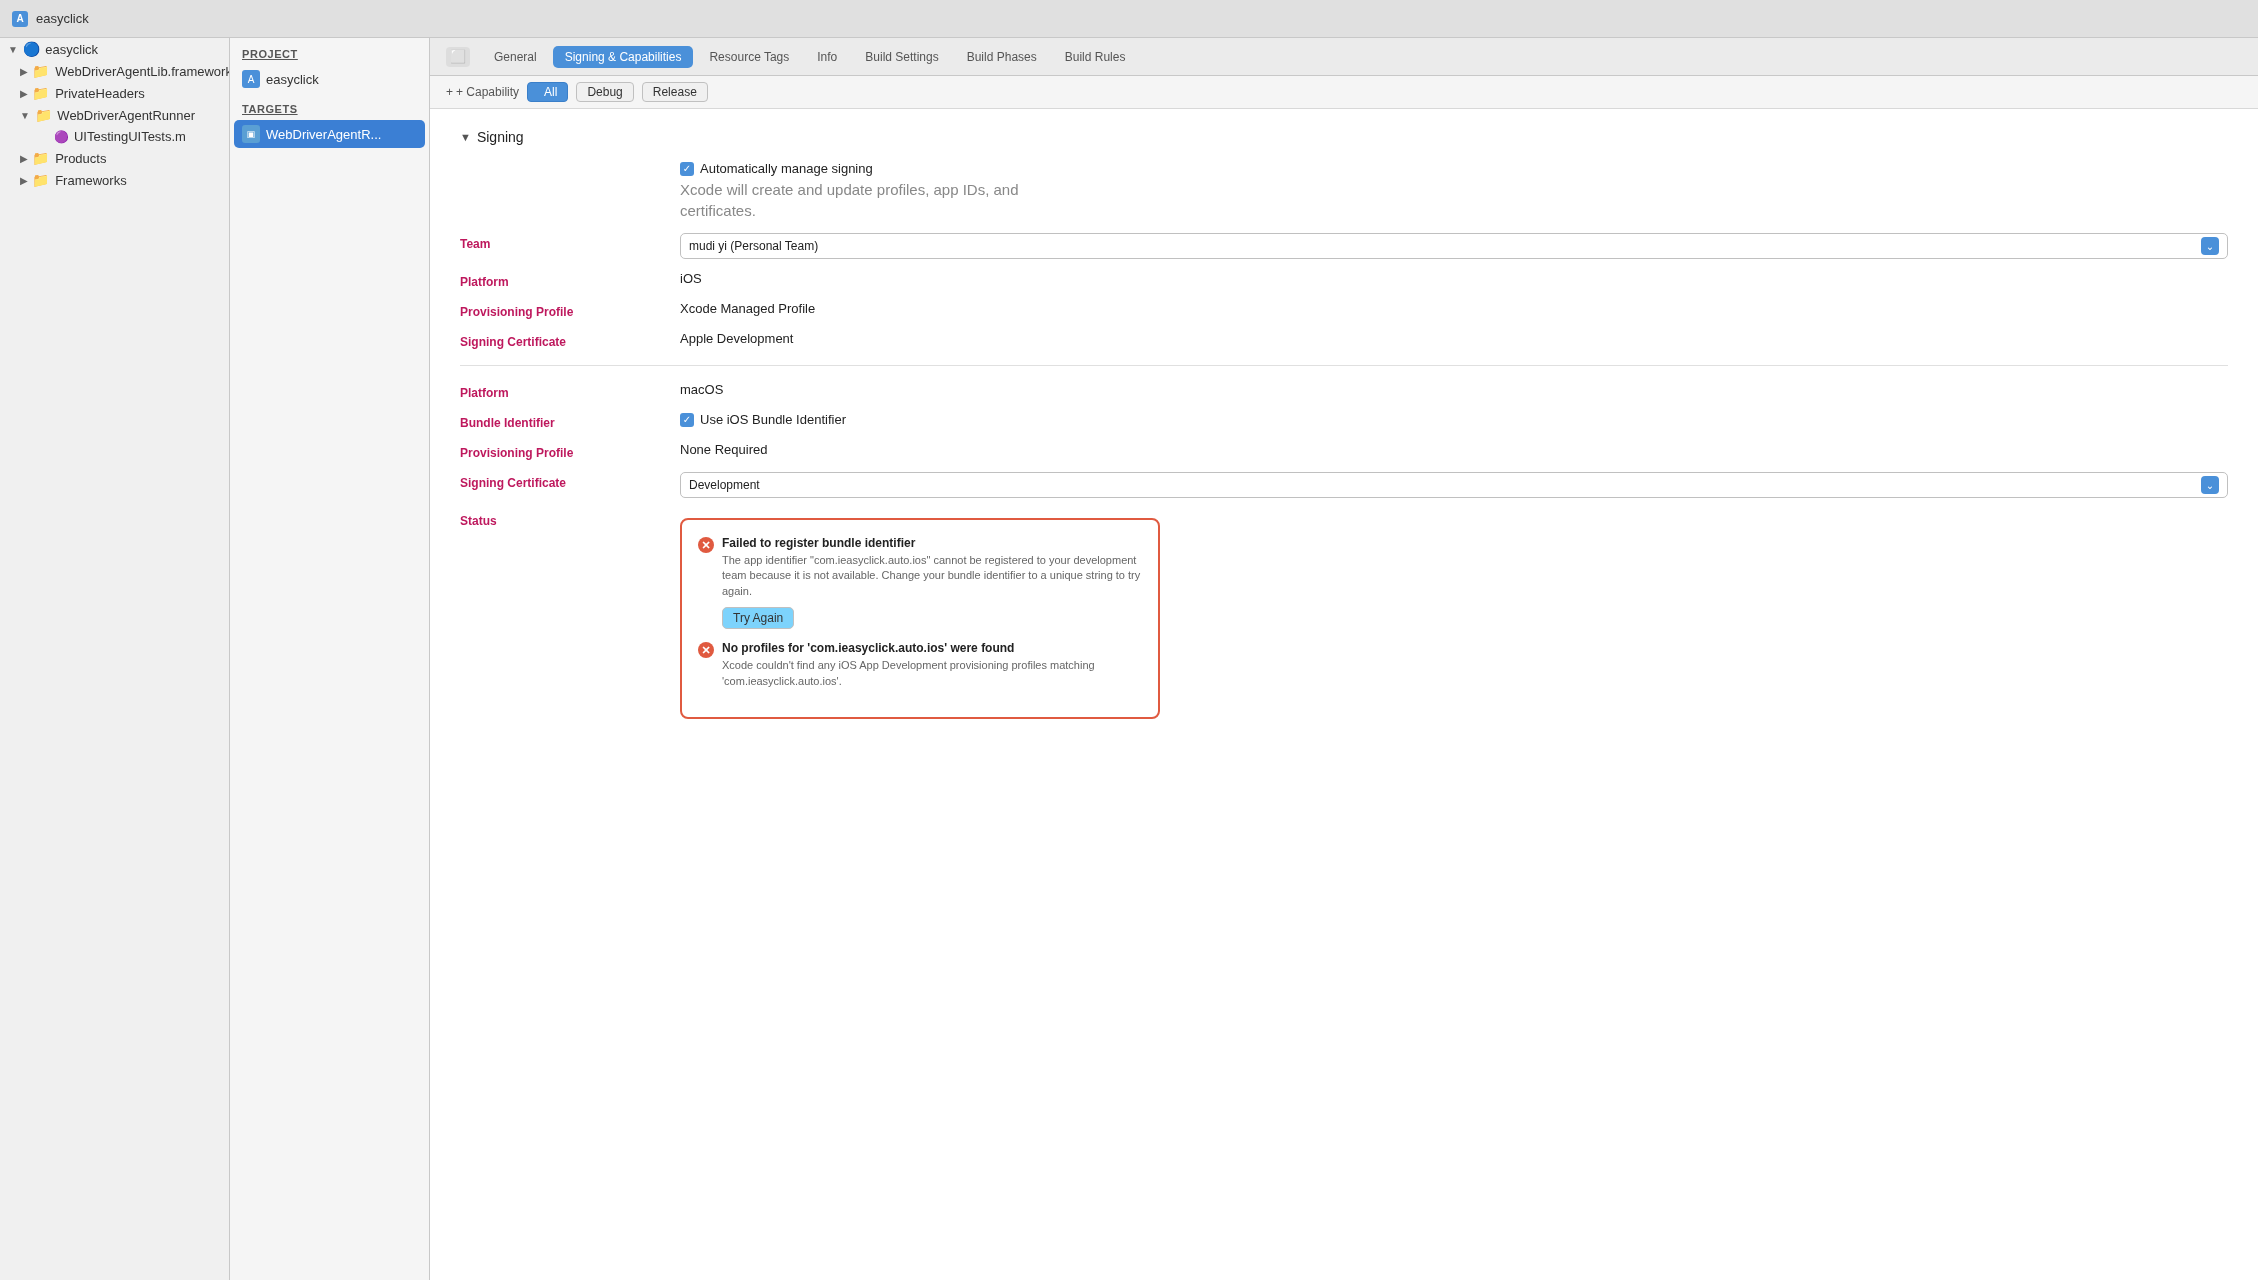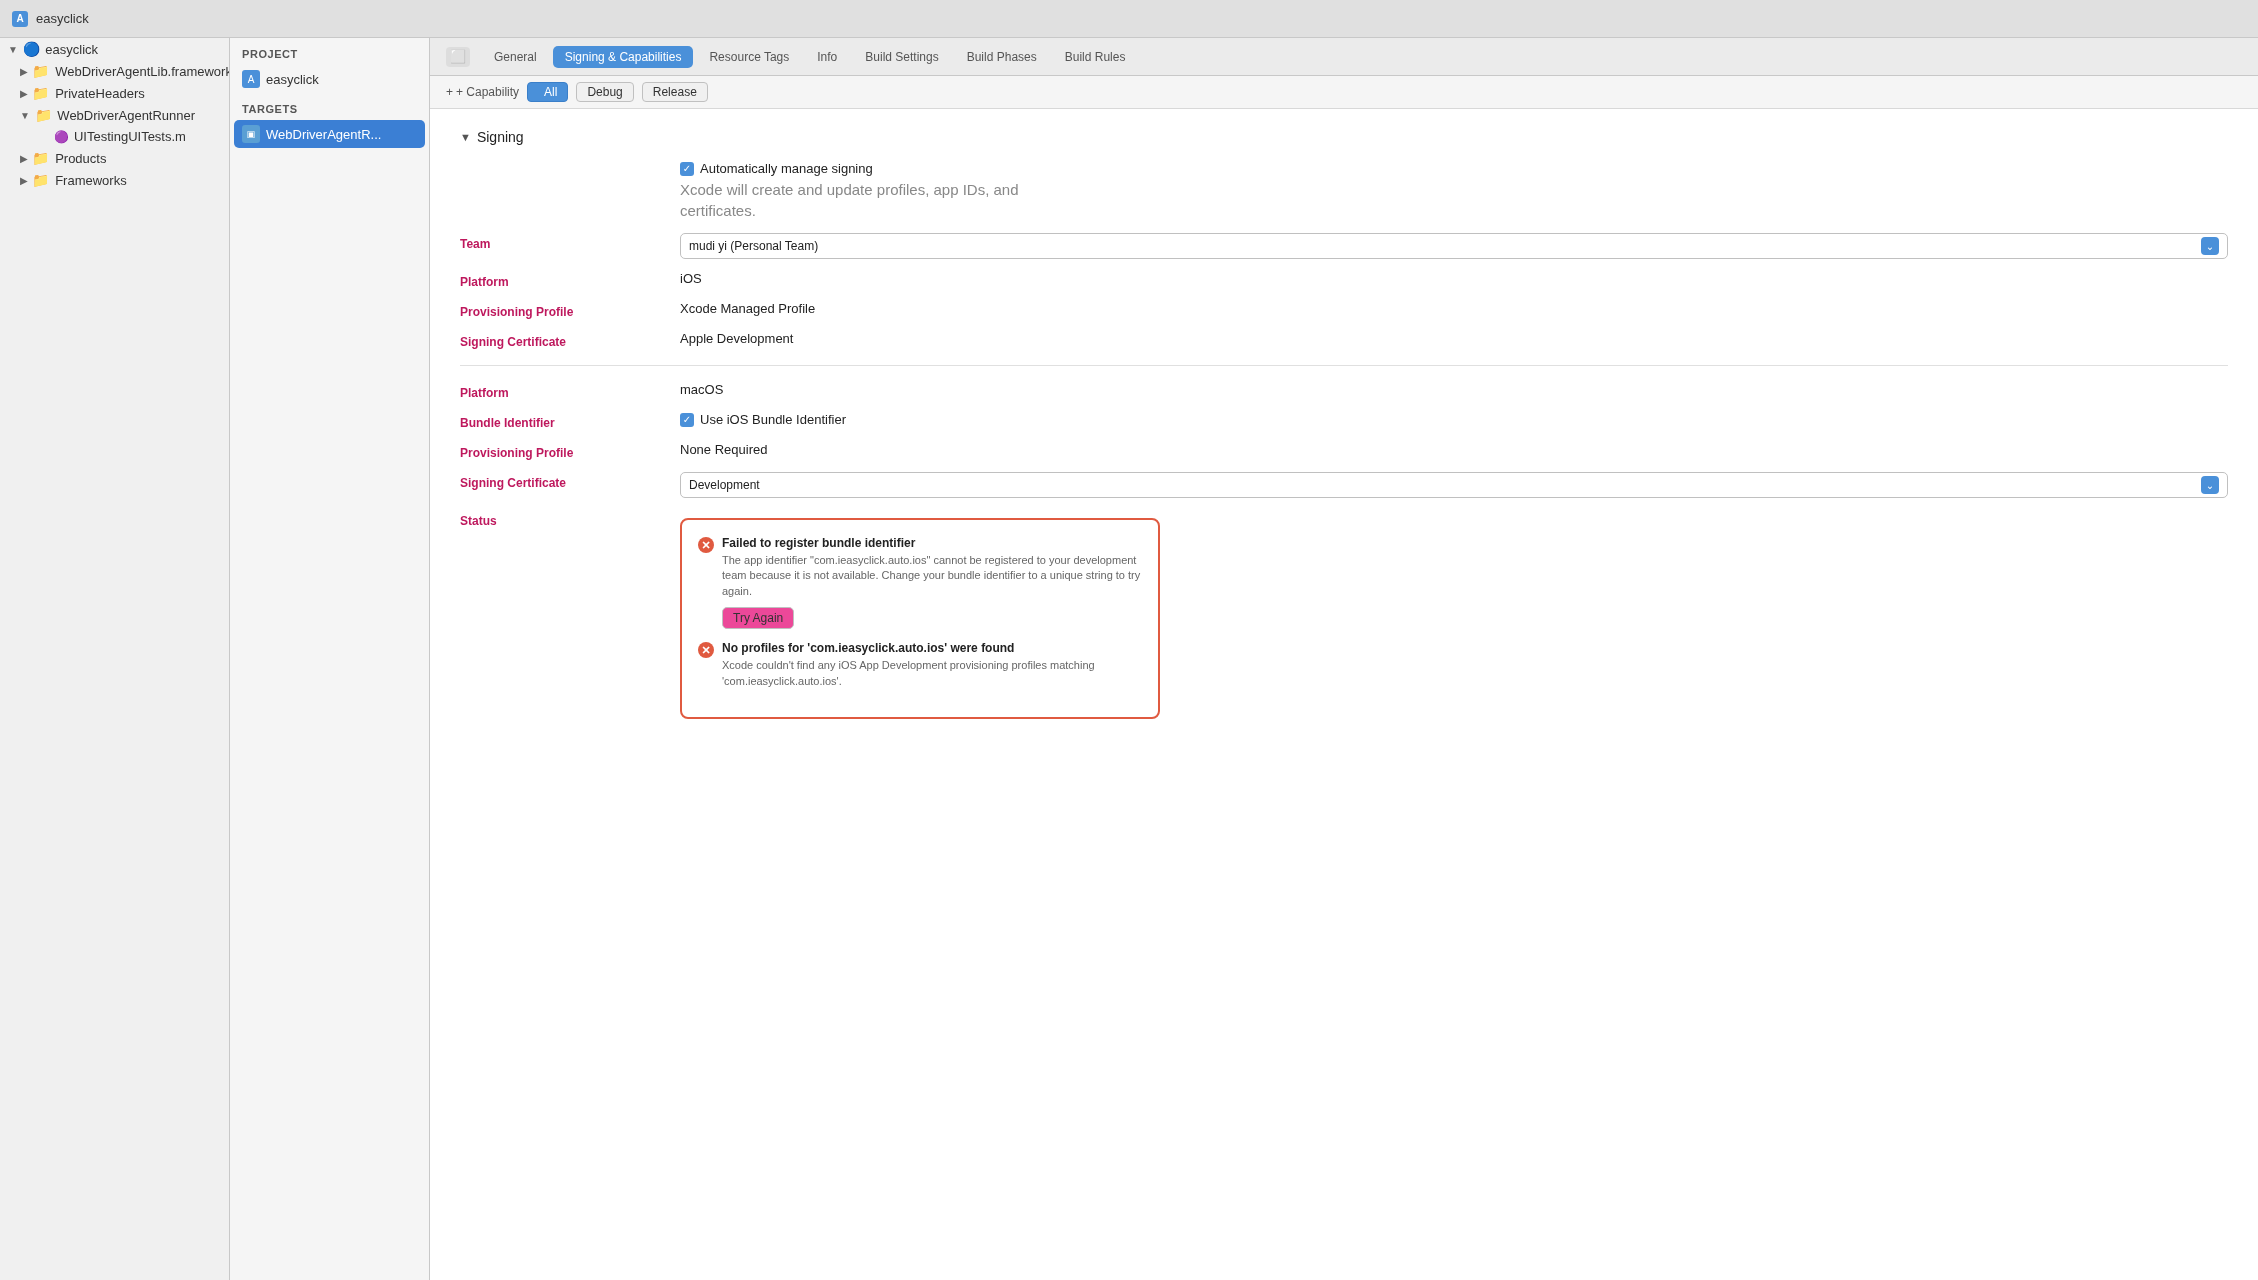--- a/index.html
+++ b/index.html
@@ -69,20 +69,21 @@
       border-right: 1px solid #c8c8c8;
       overflow-y: auto;
       flex-shrink: 0;
     }
     .panel-section-header {
       font-size: 11px;
       font-weight: 700;
       color: #555;
       padding: 10px 12px 5px;
       letter-spacing: 0.05em;
+      text-decoration: underline;
     }
     .panel-item {
       display: flex;
       align-items: center;
       padding: 5px 12px;
       gap: 6px;
       cursor: pointer;
       font-size: 13px;
       color: #333;
     }
@@ -288,21 +289,21 @@
     .error-title { font-size: 12px; font-weight: 600; color: #222; }
     .error-desc { font-size: 11px; color: #666; margin-top: 3px; line-height: 1.4; }
     .try-again-btn {
       display: inline-block;
       margin-top: 8px;
       padding: 3px 10px;
       border: 1px solid #c0c0c0;
       border-radius: 5px;
       font-size: 12px;
       color: #333;
-      background: #ec4899;
+      background: #7dd3fc;
       cursor: pointer;
     }
 
     
     .sidebar-toggle {
       width: 24px; height: 20px;
       background: #ddd;
       border-radius: 4px;
       display: flex; align-items: center; justify-content: center;
       cursor: pointer;

